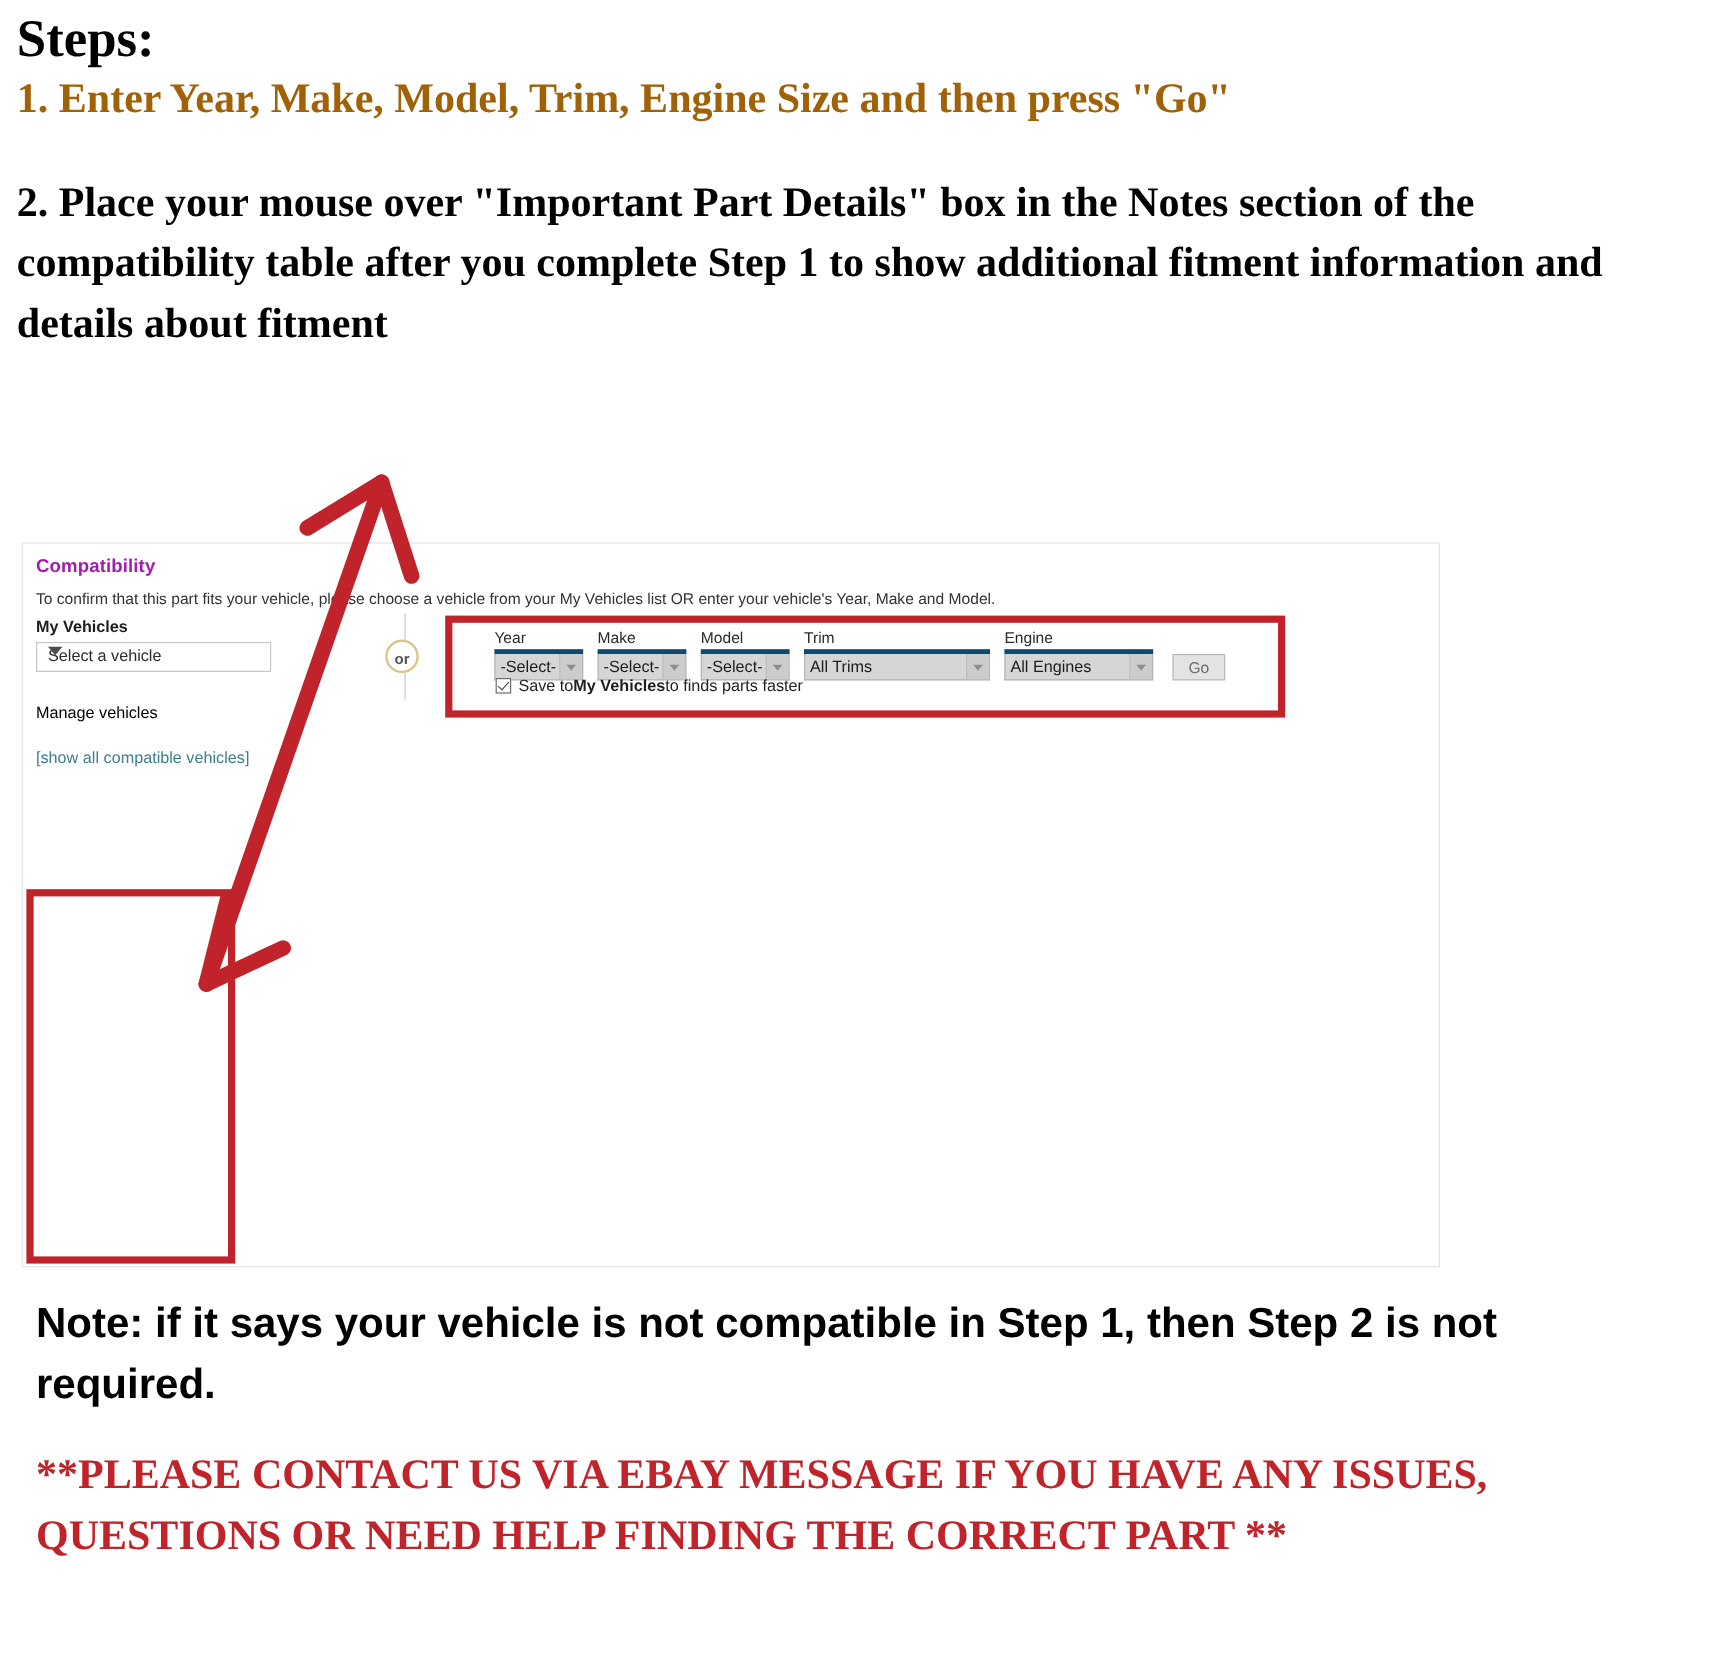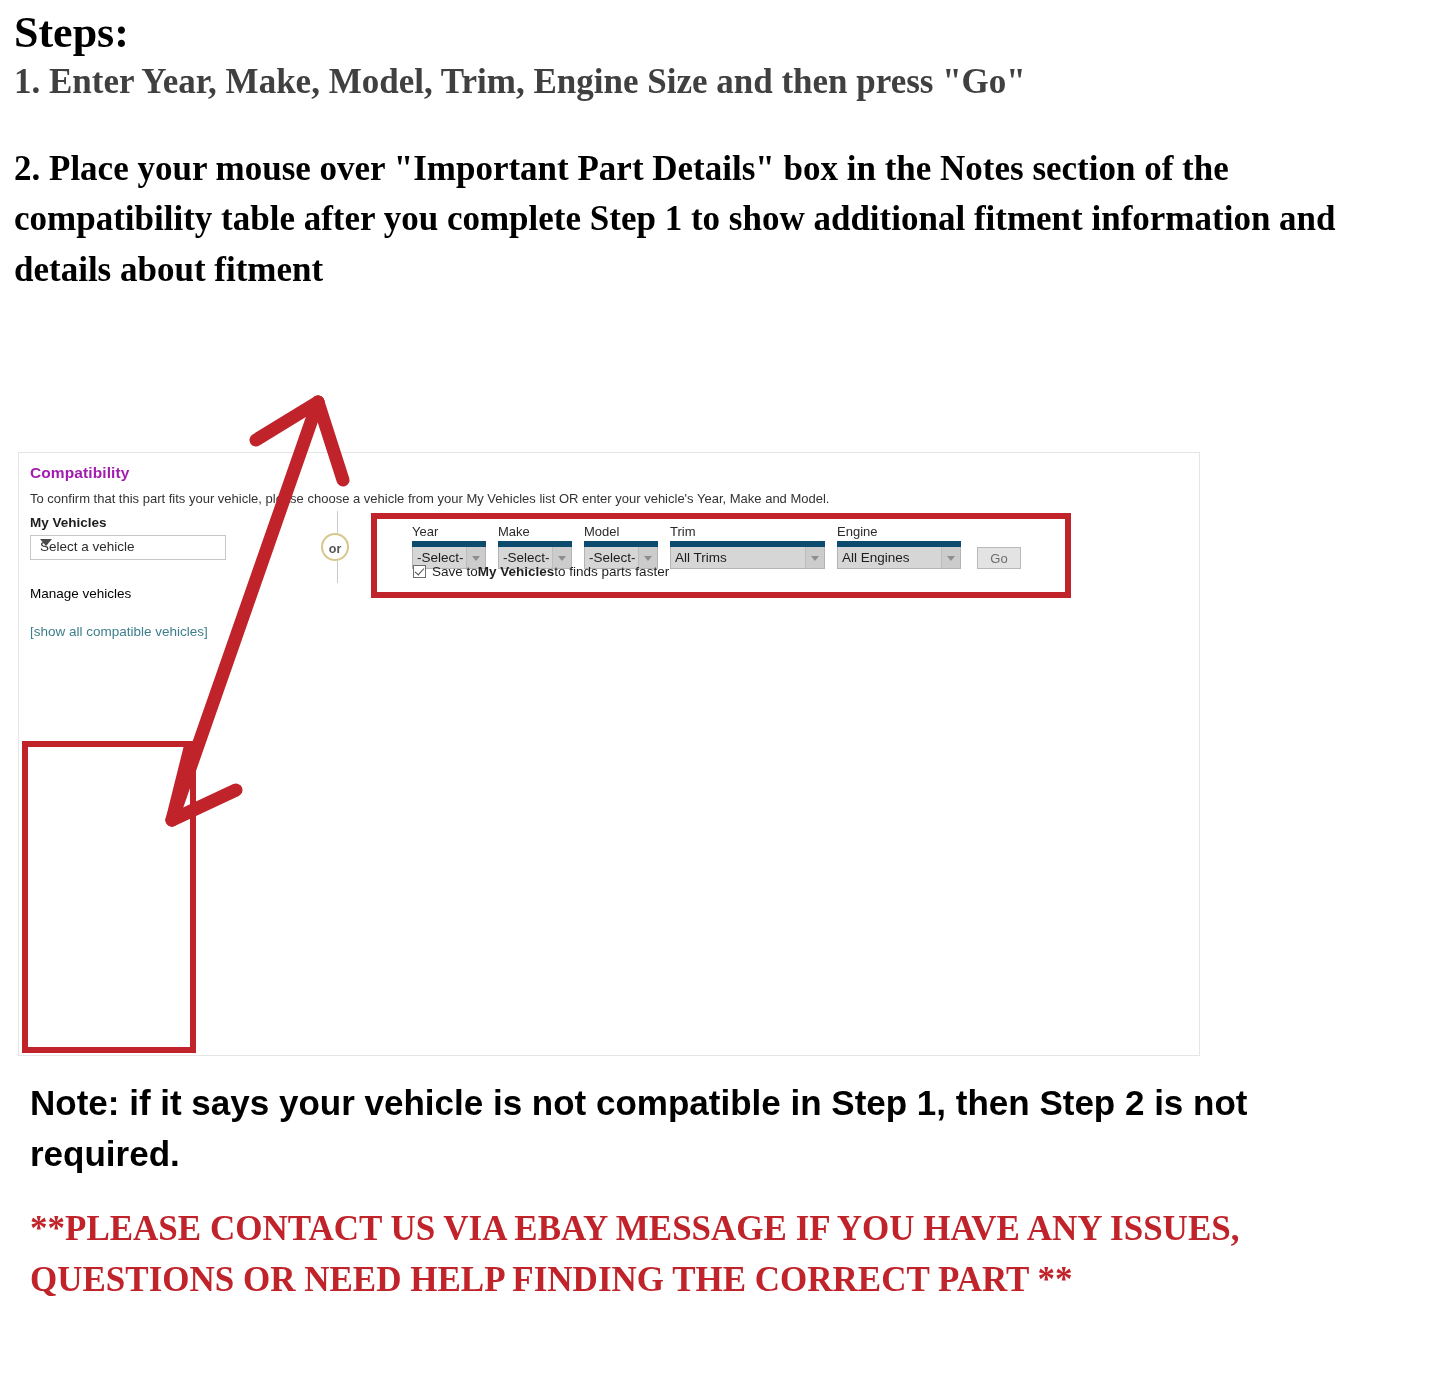--- a/index.html
+++ b/index.html
@@ -26,21 +26,21 @@
     letter-spacing:-0.2px;
   }
   .h-steps{
     color:#000;
     font-weight:bold;
     font-size:44px;
     line-height:1.05;
     margin:4px 0 2px 0;
   }
   .step-line{
-    color:#404040;
+    color:#a16207;
     font-weight:bold;
     font-size:35px;
     line-height:1.13;
     margin:6px 0 0 0;
   }
   .step-two{
     color:#000;
     font-weight:bold;
     font-size:35px;
     line-height:1.45;
@@ -131,21 +131,21 @@
     z-index:5;
   }
   .fields{
     position:absolute;left:412px;top:524px;
     display:flex;align-items:flex-end;gap:0;
     z-index:6;
   }
   .fg{margin-right:12px;}
   .fg-label{
     font-size:13px;color:#2a2a2a;
-    border-bottom:6px solid #0c4a6e;
+    border-bottom:4px solid #0c4a6e;
     padding-bottom:2px;margin-bottom:0;
   }
   .sel{
     height:22px;
     background:#d6d6d6;
     border:1px solid #b4b4b4;
     border-top:none;
     display:flex;align-items:center;
     font-size:13.5px;color:#1c1c1c;
     box-sizing:border-box;

